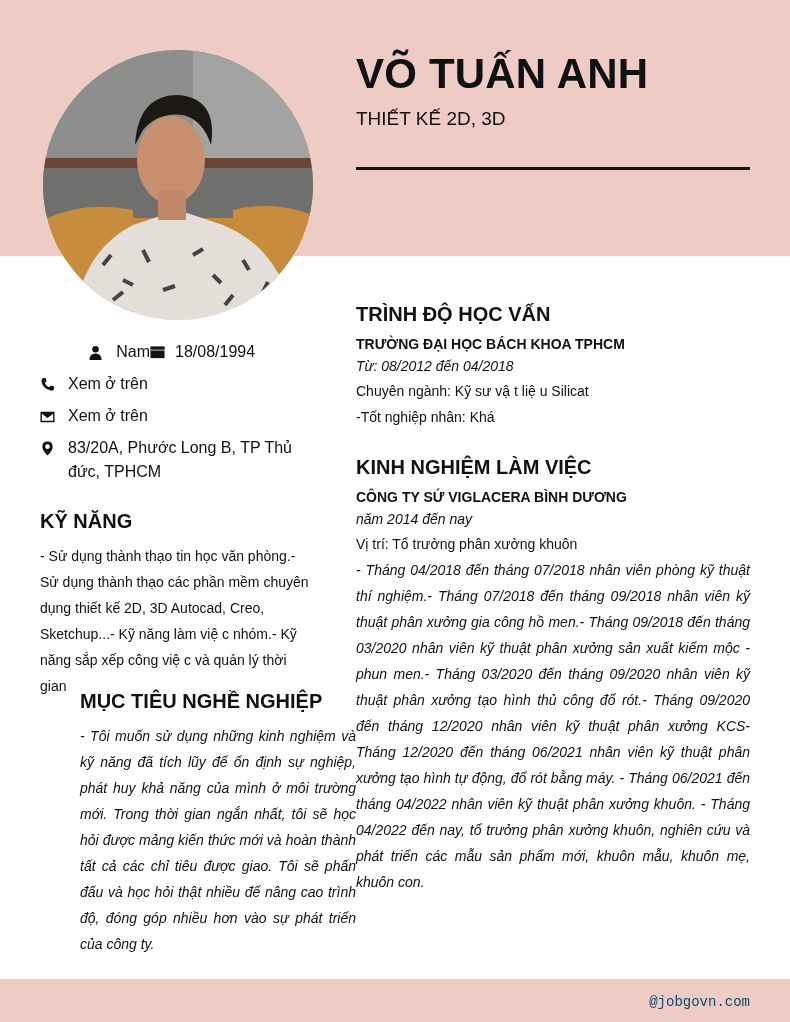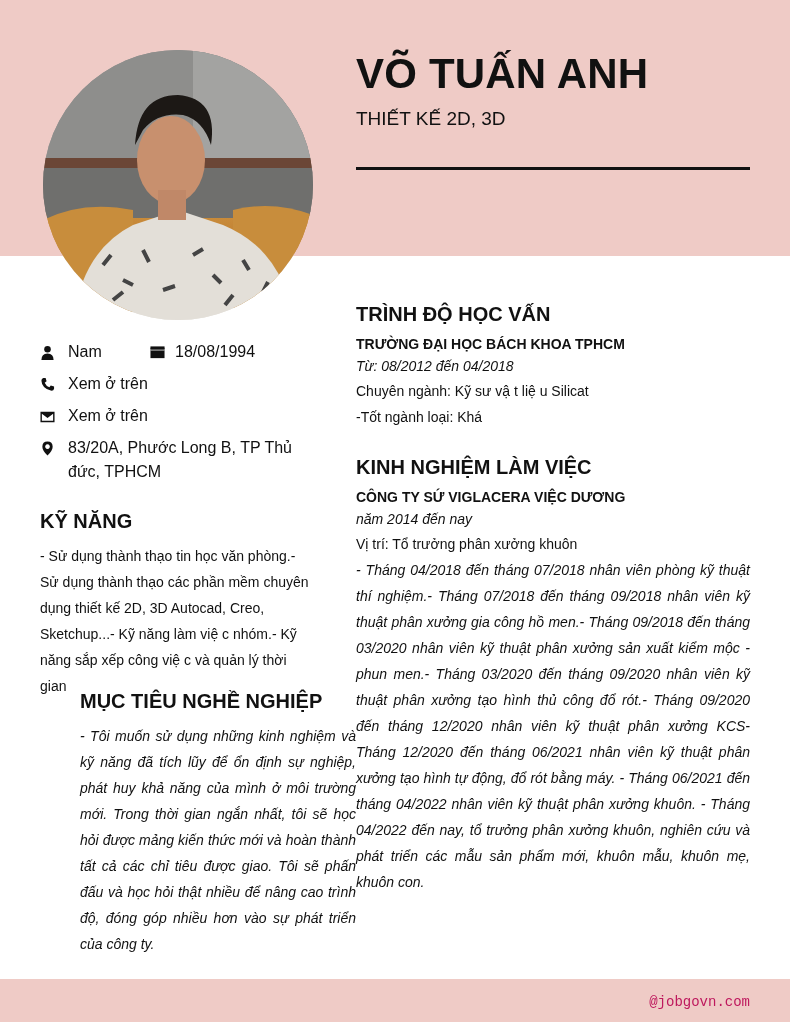--- a/index.html
+++ b/index.html
@@ -1,36 +1,36 @@
 <!DOCTYPE html>
 <html><head>
   <meta charset="utf-8">
   <style>
     * { box-sizing: border-box; margin: 0; padding: 0; }
     html, body { width: 790px; height: 1022px; background: #ffffff; overflow: hidden; }
     body { font-family: "Liberation Sans", "DejaVu Sans", sans-serif; color: #111; position: relative; }
 
     .header-band { position: absolute; left: 0; top: 0; width: 790px; height: 256px; background: #efcbc6; }
     .footer-band { position: absolute; left: 0; top: 979px; width: 790px; height: 43px; background: #efcbc6; }
-    .footer-text { position: absolute; right: 40px; top: 994px; font-family: "Liberation Mono", "DejaVu Sans Mono", monospace; font-size: 14px; color: #be185d; }
+    .footer-text { position: absolute; right: 40px; top: 994px; font-family: "Liberation Mono", "DejaVu Sans Mono", monospace; font-size: 14px; color: #0c4a6e; }
 
     .avatar { position: absolute; left: 43px; top: 50px; width: 270px; height: 270px; border-radius: 50%; overflow: hidden;
       background: linear-gradient(180deg, #8f8f8d 0%, #9a9a98 40%, #6a4a3a 41%, #7a7a78 44%, #6e6e6c 60%, #c98b3a 62%, #b97b30 75%, #d8d4ce 76%, #e6e2dc 100%); }
     .avatar svg { width: 100%; height: 100%; display: block; }
 
     .name { position: absolute; left: 356px; top: 50px; font-size: 42px; font-weight: bold; letter-spacing: 0.2px; }
     .job-title { position: absolute; left: 356px; top: 108px; font-size: 19px; }
     .title-rule { position: absolute; left: 356px; top: 167px; width: 394px; height: 3px; background: #111; }
 
     .left-col { position: absolute; left: 40px; top: 340px; width: 276px; }
     .info-row { display: flex; align-items: flex-start; font-size: 16px; line-height: 24px; margin-bottom: 8px; }
     .info-row .ic { width: 28px; flex: 0 0 28px; height: 24px; display: flex; align-items: center; }
     .info-row .ic svg { width: 15px; height: 15px; fill: #111; }
     .info-row .half { display: flex; align-items: center; }
-    .info-row .half.first { width: 110px; }
+    .info-row .half.first { width: 110px; justify-content: flex-end; }
     .info-row .half.second .ic { width: 25px; flex-basis: 25px; }
 
     .sec-title { font-size: 20px; font-weight: bold; margin-bottom: 10px; }
     .para { font-size: 14px; line-height: 26px; }
     .para.justify { text-align: justify; font-style: italic; }
 
     .skills { position: absolute; left: 40px; top: 510px; width: 276px; }
     .goal { position: absolute; left: 40px; top: 690px; width: 276px; margin-left: 40px; }
 
     .right-col { position: absolute; left: 356px; width: 394px; }
@@ -122,25 +122,25 @@
 <div class="goal">
   <div class="sec-title">MỤC TIÊU NGHỀ NGHIỆP</div>
   <div class="para justify">- Tôi muốn sử dụng những kinh nghiệm và kỹ năng đã tích lũy để ổn định sự nghiệp, phát huy khả năng của mình ở môi trường mới. Trong thời gian ngắn nhất, tôi sẽ học hỏi được mảng kiến thức mới và hoàn thành tất cả các chỉ tiêu được giao. Tôi sẽ phấn đấu và học hỏi thật nhiều để nâng cao trình độ, đóng góp nhiều hơn vào sự phát triển của công ty.</div>
 </div>
 
 <div class="right-col edu">
   <div class="sec-title">TRÌNH ĐỘ HỌC VẤN</div>
   <div class="org">TRƯỜNG ĐẠI HỌC BÁCH KHOA TPHCM</div>
   <div class="period">Từ: 08/2012 đến 04/2018</div>
   <div class="line">Chuyên ngành: Kỹ sư vậ t liệ u Silicat</div>
-  <div class="line">-Tốt ngành loại: Khá</div>
+  <div class="line">-Tốt nghiệp nhân: Khá</div>
 </div>
 
 <div class="right-col exp">
   <div class="sec-title">KINH NGHIỆM LÀM VIỆC</div>
-  <div class="org">CÔNG TY SỨ VIGLACERA VIỆC DƯƠNG</div>
+  <div class="org">CÔNG TY SỨ VIGLACERA BÌNH DƯƠNG</div>
   <div class="period">năm 2014 đến nay</div>
   <div class="line">Vị trí: Tổ trưởng phân xưởng khuôn</div>
   <div class="para justify">- Tháng 04/2018 đến tháng 07/2018 nhân viên phòng kỹ thuật thí nghiệm.- Tháng 07/2018 đến tháng 09/2018 nhân viên kỹ thuật phân xưởng gia công hồ men.- Tháng 09/2018 đến tháng 03/2020 nhân viên kỹ thuật phân xưởng sản xuất kiểm mộc - phun men.- Tháng 03/2020 đến tháng 09/2020 nhân viên kỹ thuật phân xưởng tạo hình thủ công đổ rót.- Tháng 09/2020 đến tháng 12/2020 nhân viên kỹ thuật phân xưởng KCS- Tháng 12/2020 đến tháng 06/2021 nhân viên kỹ thuật phân xưởng tạo hình tự động, đổ rót bằng máy. - Tháng 06/2021 đến tháng 04/2022 nhân viên kỹ thuật phân xưởng khuôn. - Tháng 04/2022 đến nay, tổ trưởng phân xưởng khuôn, nghiên cứu và phát triển các mẫu sản phẩm mới, khuôn mẫu, khuôn mẹ, khuôn con.</div>
 </div>
 
 <div class="footer-band"></div>
 <div class="footer-text">@jobgovn.com</div>
 
 </body></html>

